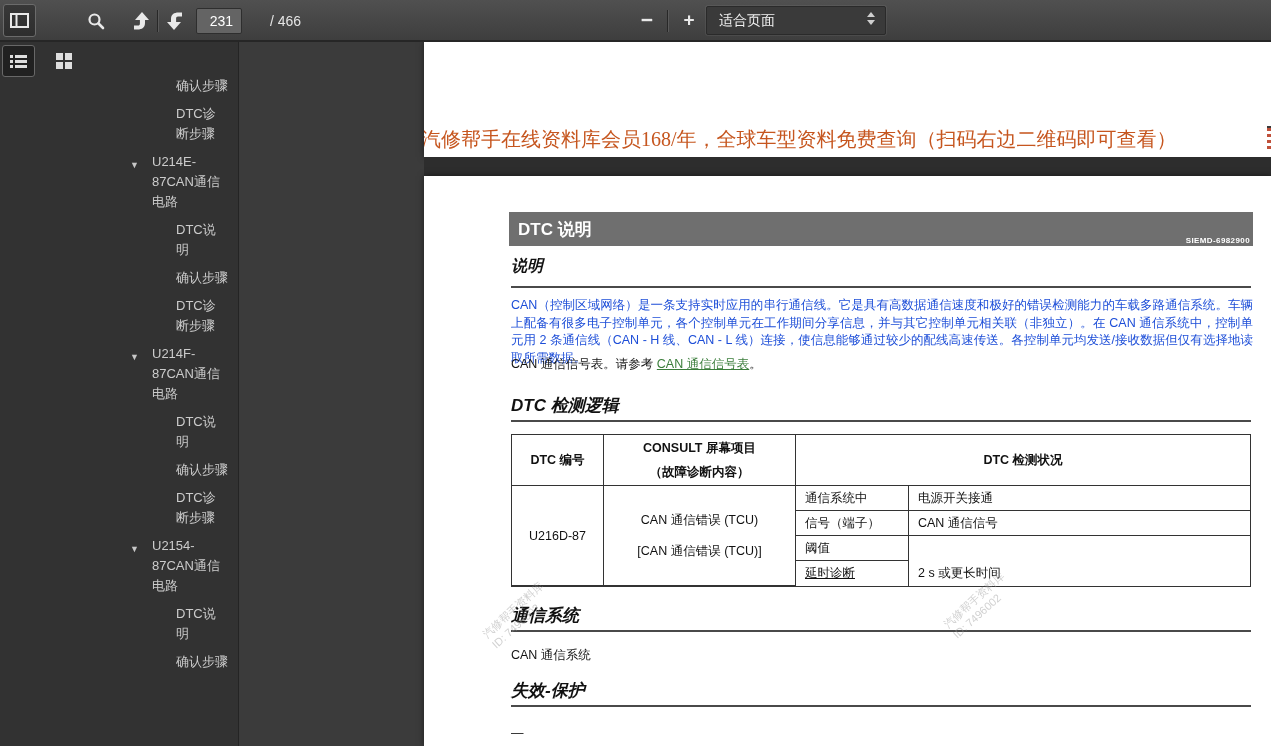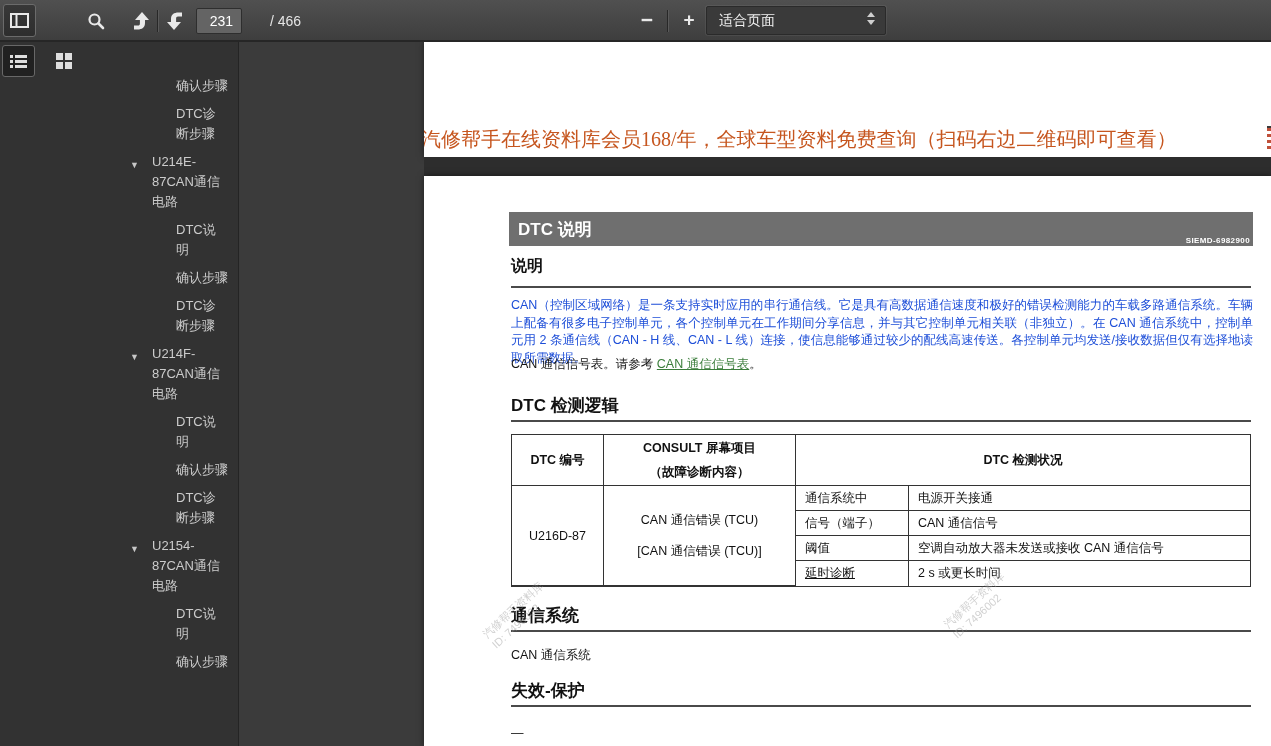--- a/index.html
+++ b/index.html
@@ -60,21 +60,21 @@
              color:#c6561f; font-size:20px; font-family:"Liberation Serif", serif; }
   .page-gap { position:absolute; left:184px; top:115px; width:847px; height:19px; background:#2d2d2d; }
   .pageB { position:absolute; left:184px; top:134px; width:847px; height:570px; background:#ffffff;
            box-shadow:0 0 6px rgba(0,0,0,0.5); overflow:hidden; color:#1a1a1a; }
 
   
   .hdr-bar { position:absolute; left:85px; top:36px; width:744px; height:34px; background:#6f6f6f; }
   .hdr-title { position:absolute; left:9px; top:6px; color:#ffffff; font-weight:bold; font-size:17px; }
   .hdr-code { position:absolute; right:3px; bottom:1px; color:#ffffff; font-weight:bold; font-size:8px;
               letter-spacing:0.4px; }
-  .sec-h2 { position:absolute; left:87px; font-weight:bold; font-size:16px; color:#111; }
+  .sec-h2 { position:absolute; left:87px; font-weight:bold; font-size:16px; color:#111;font-style:italic; }
   .sec-h2.big { font-size:17px; }
   .h-rule { position:absolute; left:87px; width:740px; height:0; border-top:2px solid #4a4a4a; }
   .body-par { position:absolute; left:87px; width:742px; font-size:12.5px; line-height:17.5px;
               text-align:justify; color:#1d4ed8; }
   .ref-line { position:absolute; left:87px; top:180px; font-size:12.5px; color:#141414; }
   .ref-link { color:#3a7d3a; text-decoration:underline; cursor:pointer; }
 
   
   .dtc-table { position:absolute; left:87px; top:258px; width:740px;
                display:grid; grid-template-columns:92px 192px 113px 341px;
@@ -259,21 +259,20 @@
         <div class="c-err">
           <span>CAN 通信错误 (TCU)</span>
           <span>[CAN 通信错误 (TCU)]</span>
         </div>
 
         <div style="grid-row:2;grid-column:3;">通信系统中</div>
         <div class="no-right" style="grid-row:2;grid-column:4;">电源开关接通</div>
         <div style="grid-row:3;grid-column:3;">信号（端子）</div>
         <div class="no-right" style="grid-row:3;grid-column:4;">CAN 通信信号</div>
         <div style="grid-row:4;grid-column:3;">阈值</div>
-        <div class="no-right" style="grid-row:4;grid-column:4;">空调自动放大器未发送或接收 CAN 通信信号</div>
         <div class="no-bottom" style="grid-row:5;grid-column:3;text-decoration:underline;">延时诊断</div>
         <div class="no-right no-bottom" style="grid-row:5;grid-column:4;">2 s 或更长时间</div>
       </div>
 
       <div class="sec-h2 big" style="top:428px;">通信系统</div>
       <div class="h-rule" style="top:454px;"></div>
       <div class="plain-txt" style="top:471px;">CAN 通信系统</div>
 
       <div class="sec-h2 big" style="top:503px;">失效-保护</div>
       <div class="h-rule" style="top:529px;"></div>

